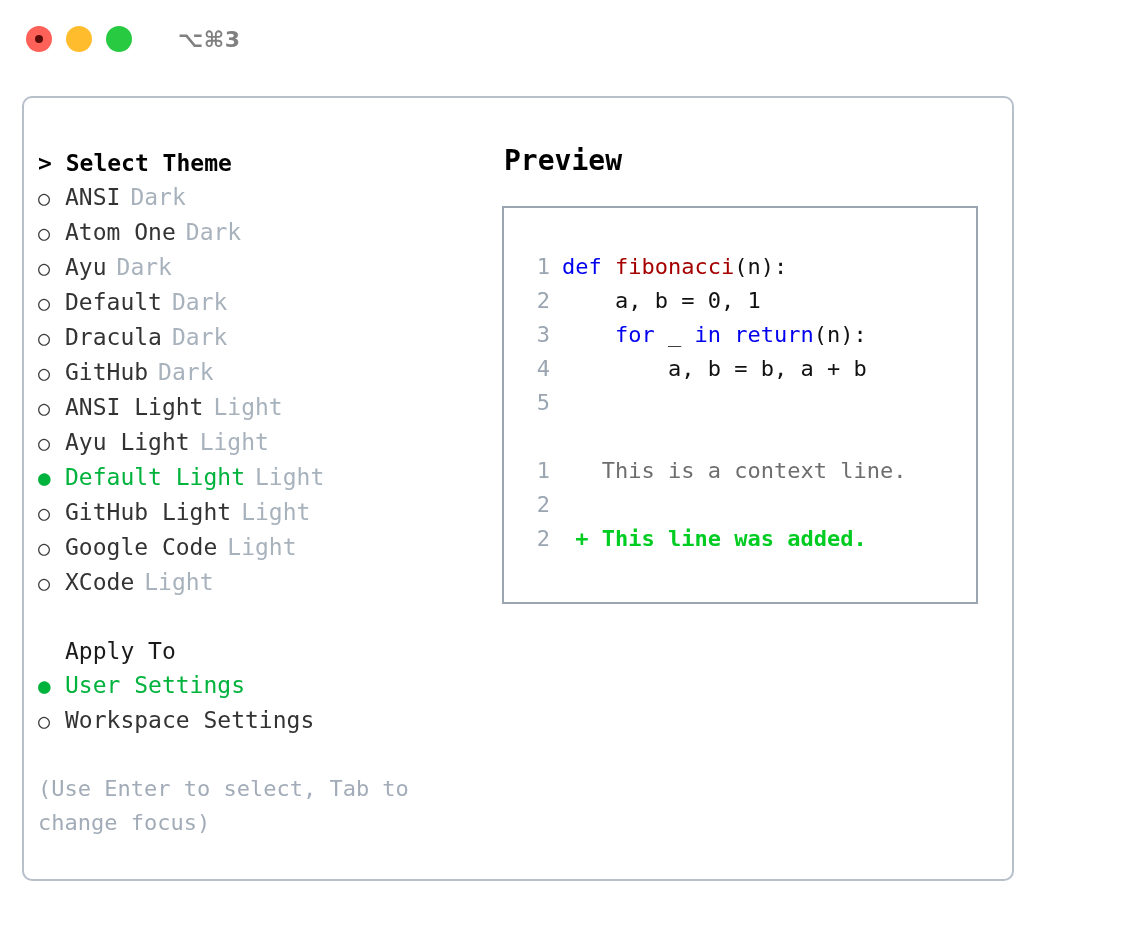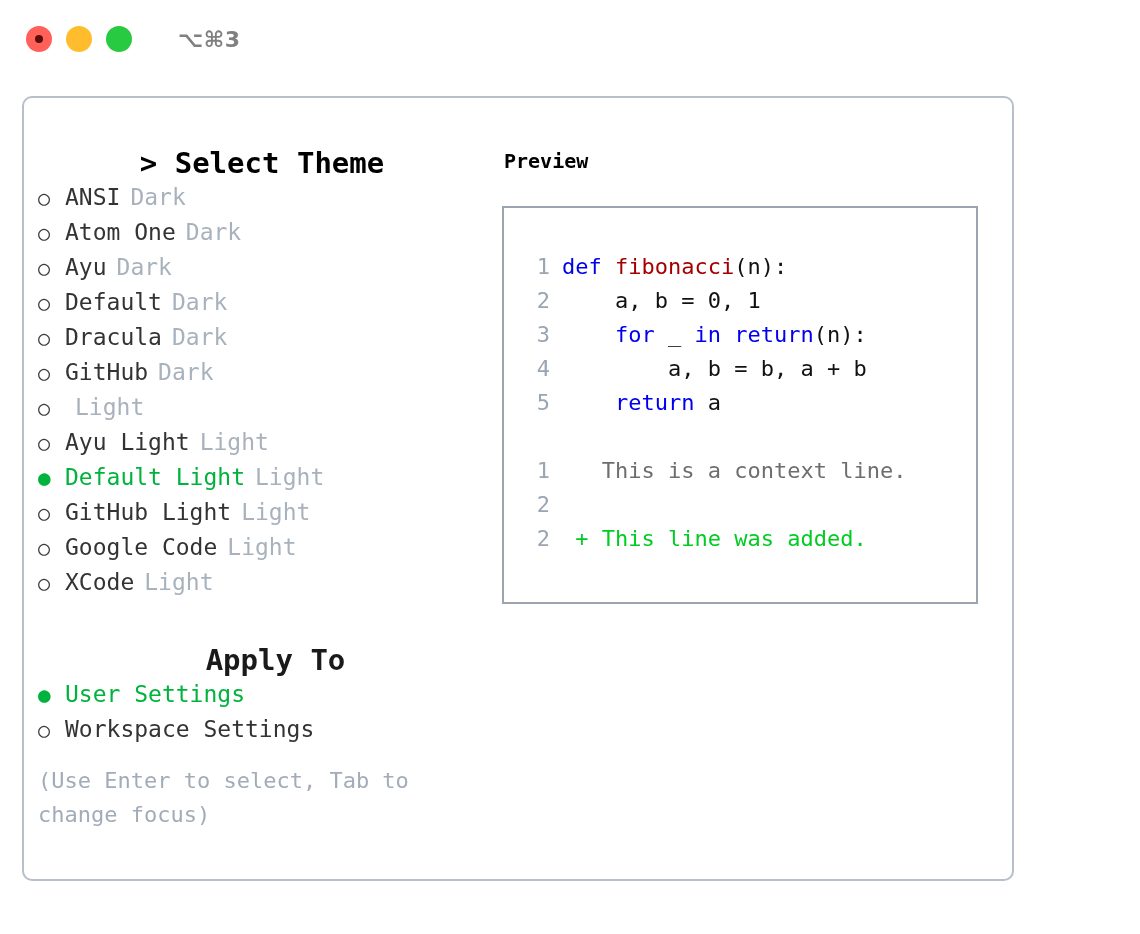--- a/index.html
+++ b/index.html
@@ -95,31 +95,29 @@
     box-sizing: border-box;
   }
   .col-right {
     flex: 1;
     padding: 48px 0 0 16px;
     box-sizing: border-box;
   }
 
   
   .section-header {
-    font-size: 29px;
+    font-size: 23px;
     line-height: 34px;
     color: #000000;
     font-weight: bold;
     white-space: pre;
-    text-align: center;
   }
   .section-header.plain {
-    font-weight: bold;
+    font-weight: normal;
     color: #1a1a1a;
-    margin-top: 9px;
   }
 
   .opt-row {
     display: flex;
     align-items: baseline;
     font-size: 23px;
     line-height: 34px;
     white-space: pre;
   }
   .marker {
@@ -143,31 +141,31 @@
   .opt-cat {
     color: #a8b2bd;
     margin-left: 10px;
   }
 
   .gap-block {
     height: 34px;
   }
 
   .hint {
-    margin-top: 17px;
+    margin-top: 34px;
     font-size: 22px;
     line-height: 34px;
     color: #a2acb8;
     width: 400px;
     white-space: pre-wrap;
   }
 
   
   .preview-title {
-    font-size: 20px;
+    font-size: 28px;
     line-height: 30px;
     font-weight: bold;
     color: #000000;
     margin-left: 2px;
   }
   .preview-box {
     margin-top: 30px;
     width: 476px;
     height: 398px;
     border: 2px solid #9aa5b1;
@@ -187,21 +185,21 @@
     flex: 0 0 30px;
     text-align: right;
     color: #9aa5b1;
     margin-right: 12px;
   }
   .tok-kw   { color: #0000ee; }
   .tok-fn   { color: #a50000; margin-top: 38px; }
   .tok-pl   { color: #111111; }
   .tok-ctx  { color: #6e6e6e; }
   .tok-del  { color: #cc0000; }
-  .tok-add  { color: #00cc22; }
+  .tok-add  { color: #00cc22; font-weight: bold; }
   .blank-line { height: 34px; }
 </style>
 </head>
 <body>
 
 <div class="window">
 
   <div class="titlebar">
     <div class="lights">
       <span class="light red"></span>
@@ -216,21 +214,21 @@
 
       <div class="col-left">
         <div class="section-header">&gt; Select Theme</div>
         <div id="theme-list">
             <div class="opt-row"><span class="marker">○</span><span class="opt-label">ANSI</span><span class="opt-cat">Dark</span></div>
             <div class="opt-row"><span class="marker">○</span><span class="opt-label">Atom One</span><span class="opt-cat">Dark</span></div>
             <div class="opt-row"><span class="marker">○</span><span class="opt-label">Ayu</span><span class="opt-cat">Dark</span></div>
             <div class="opt-row"><span class="marker">○</span><span class="opt-label">Default</span><span class="opt-cat">Dark</span></div>
             <div class="opt-row"><span class="marker">○</span><span class="opt-label">Dracula</span><span class="opt-cat">Dark</span></div>
             <div class="opt-row"><span class="marker">○</span><span class="opt-label">GitHub</span><span class="opt-cat">Dark</span></div>
-            <div class="opt-row"><span class="marker">○</span><span class="opt-cat">Light</span></div>
+            <div class="opt-row"><span class="marker">○</span><span class="opt-label">ANSI Light</span><span class="opt-cat">Light</span></div>
             <div class="opt-row"><span class="marker">○</span><span class="opt-label">Ayu Light</span><span class="opt-cat">Light</span></div>
             <div class="opt-row selected"><span class="marker sel">●</span><span class="opt-label">Default Light</span><span class="opt-cat">Light</span></div>
             <div class="opt-row"><span class="marker">○</span><span class="opt-label">GitHub Light</span><span class="opt-cat">Light</span></div>
             <div class="opt-row"><span class="marker">○</span><span class="opt-label">Google Code</span><span class="opt-cat">Light</span></div>
             <div class="opt-row"><span class="marker">○</span><span class="opt-label">XCode</span><span class="opt-cat">Light</span></div>
           </div>
 
         <div class="gap-block"></div>
 
         <div class="section-header plain" style="padding-left:27px;">Apply To</div>
@@ -244,21 +242,21 @@
       </div>
 
       <div class="col-right">
         <div class="preview-title">Preview</div>
         <div class="preview-box">
           <div id="code-block">
               <div class="code-line"><span class="ln">1</span><span><span class="tok-kw">def </span><span class="tok-fn">fibonacci</span><span class="tok-pl">(n):</span></span></div>
               <div class="code-line"><span class="ln">2</span><span><span class="tok-pl">    a, b = 0, 1</span></span></div>
               <div class="code-line"><span class="ln">3</span><span><span class="tok-pl">    </span><span class="tok-kw">for</span><span class="tok-pl"> _ </span><span class="tok-kw">in return</span><span class="tok-pl">(n):</span></span></div>
               <div class="code-line"><span class="ln">4</span><span><span class="tok-pl">        a, b = b, a + b</span></span></div>
-              <div class="code-line"><span class="ln">5</span><span><span class="tok-pl">    </span><span class="tok-kw">return</span><span class="tok-pl"> a</span></span></div>
+              <div class="code-line"><span class="ln">5</span></div>
             </div>
           <div class="blank-line"></div>
           <div id="diff-block">
               <div class="code-line"><span class="ln">1</span><span><span class="tok-ctx">   This is a context line.</span></span></div>
               <div class="code-line"><span class="ln">2</span></div>
               <div class="code-line"><span class="ln">2</span><span><span class="tok-add"> + This line was added.</span></span></div>
             </div>
         </div>
       </div>
 

